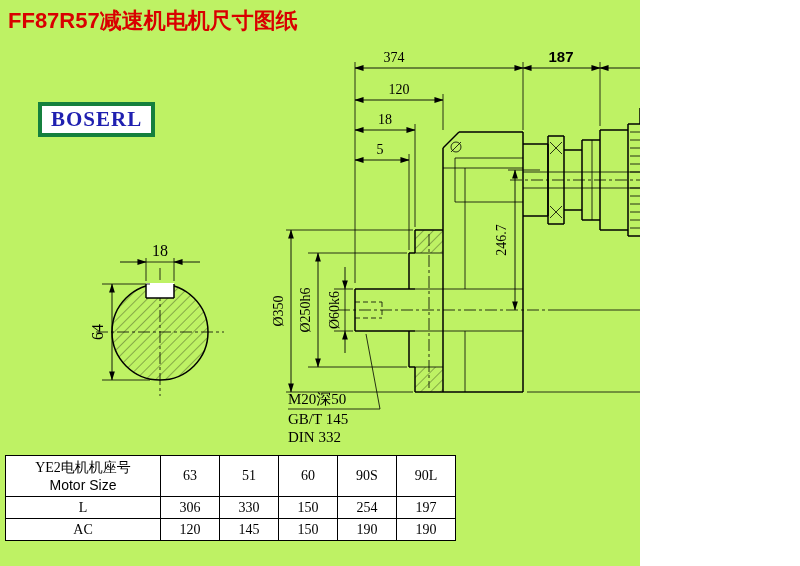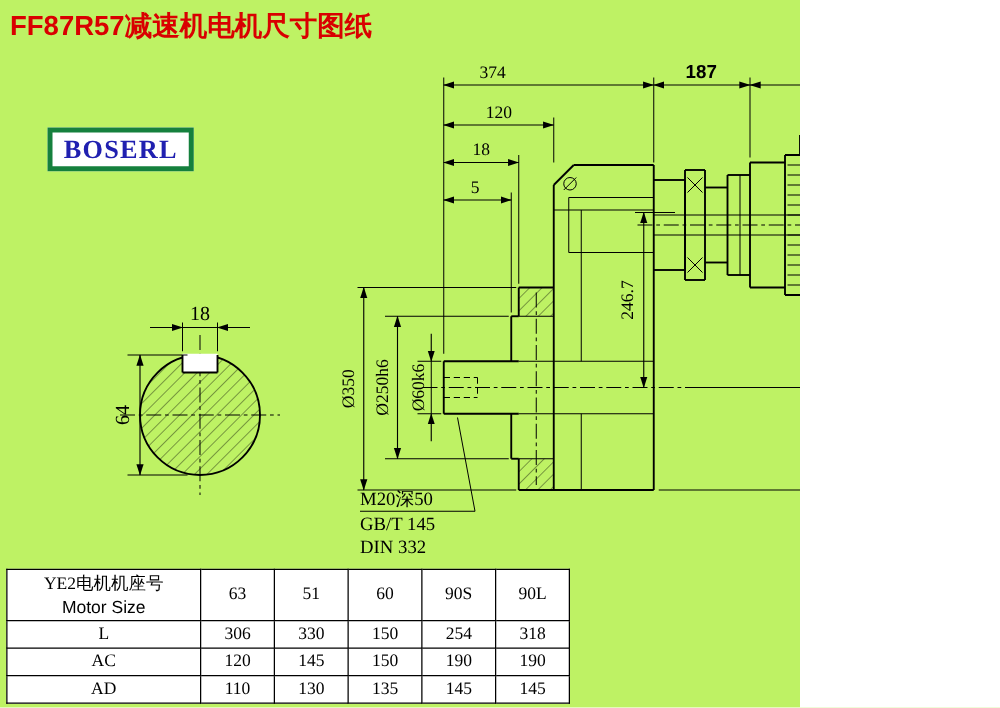--- a/index.html
+++ b/index.html
@@ -254,34 +254,26 @@
         <td>60</td>
         <td>90S</td>
         <td>90L</td>
       </tr>
       <tr>
         <td class="c0">L</td>
         <td>306</td>
         <td>330</td>
         <td>150</td>
         <td>254</td>
-        <td>318</td>
+        <td>197</td>
       </tr>
       <tr>
         <td class="c0">AC</td>
         <td>120</td>
         <td>145</td>
         <td>150</td>
         <td>190</td>
         <td>190</td>
       </tr>
-      <tr>
-        <td class="c0">AD</td>
-        <td>110</td>
-        <td>130</td>
-        <td>135</td>
-        <td>145</td>
-        <td>145</td>
-      </tr>
     </tbody>
   </table>
 
 </div>
 
 </body></html>

